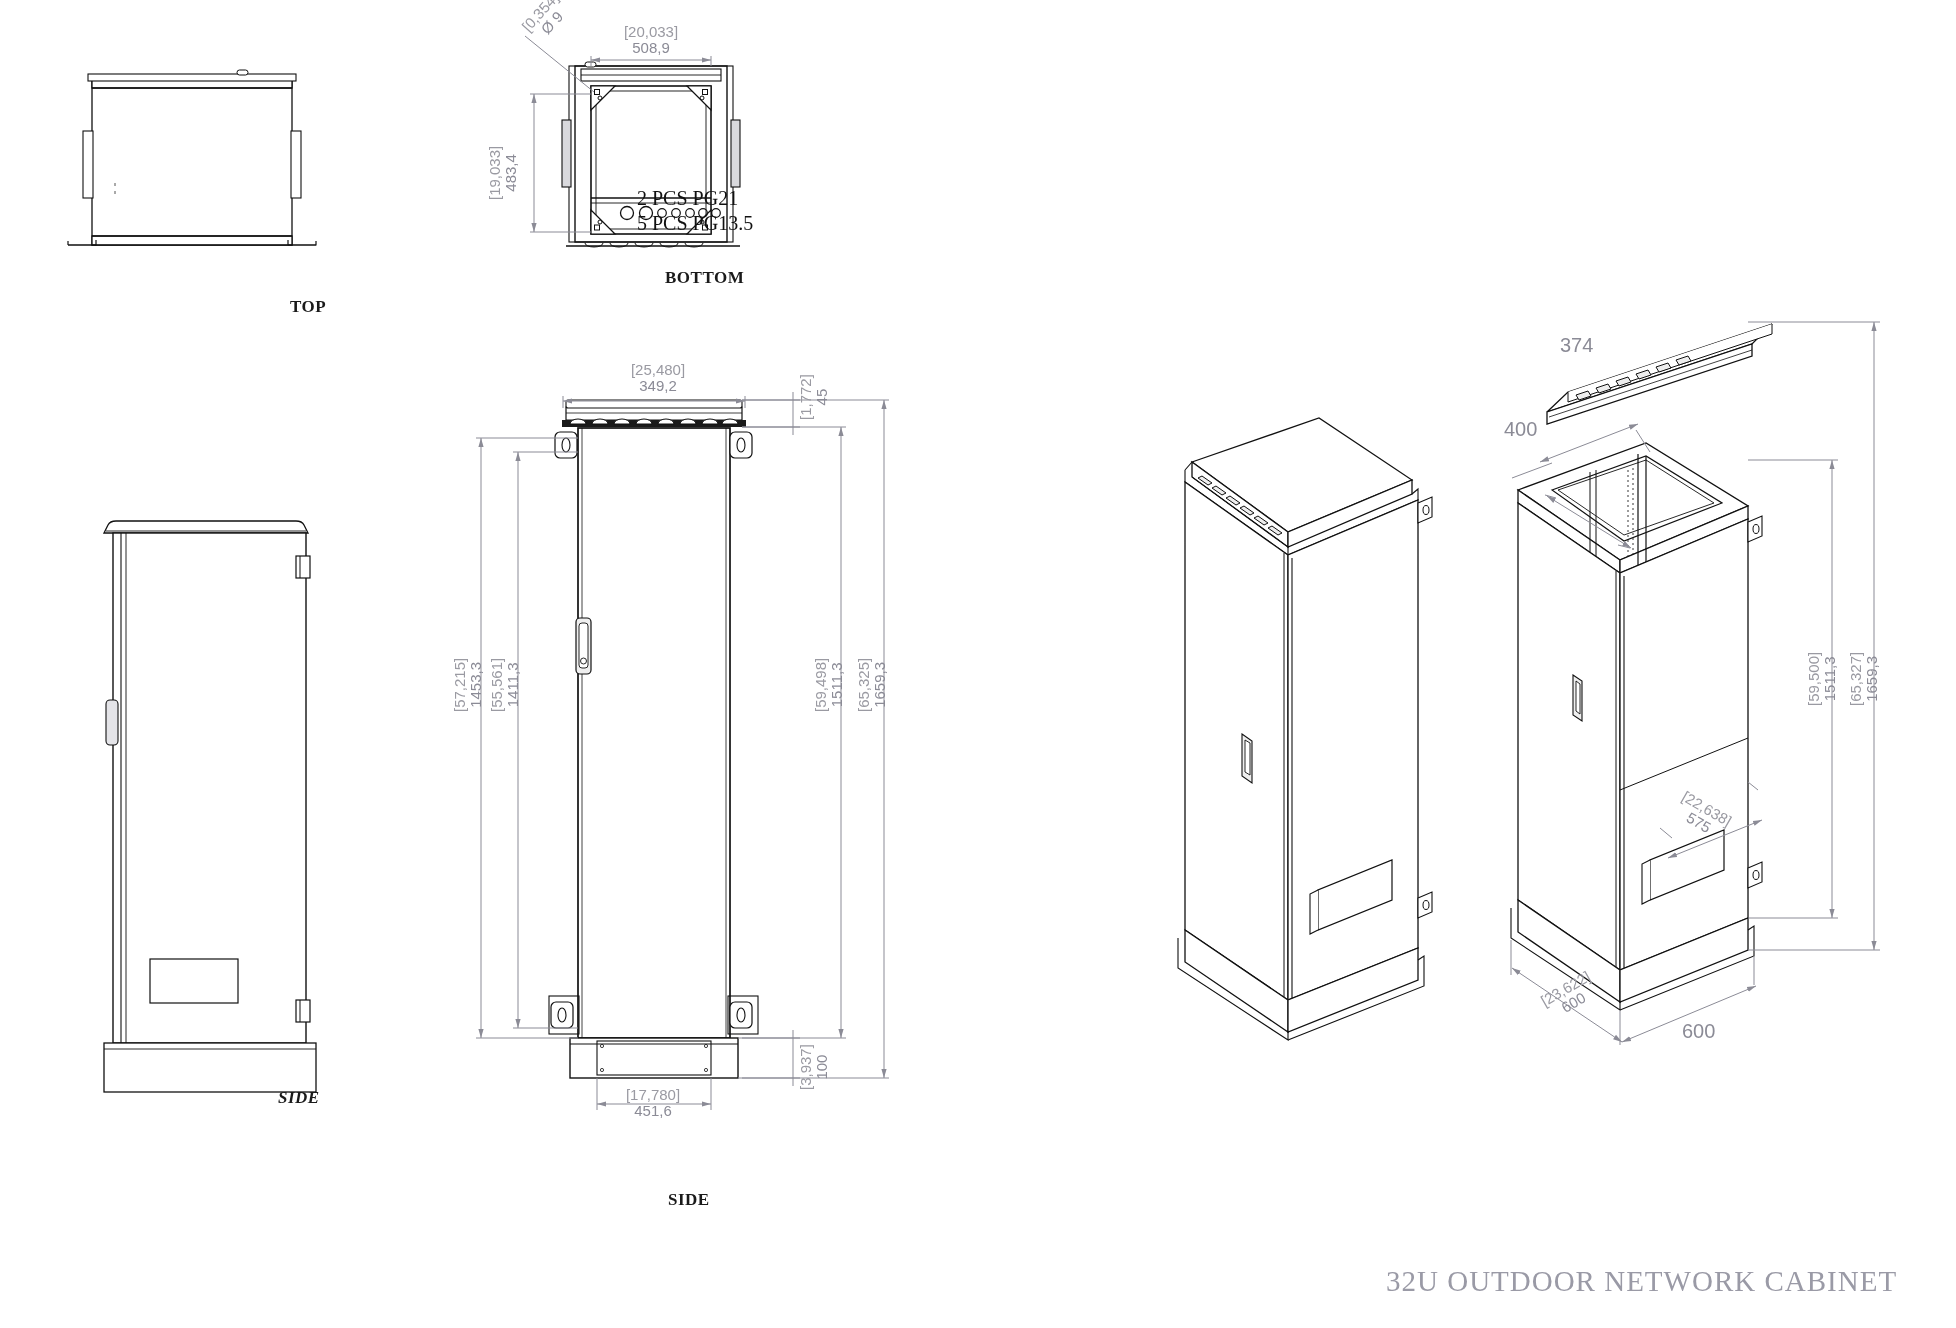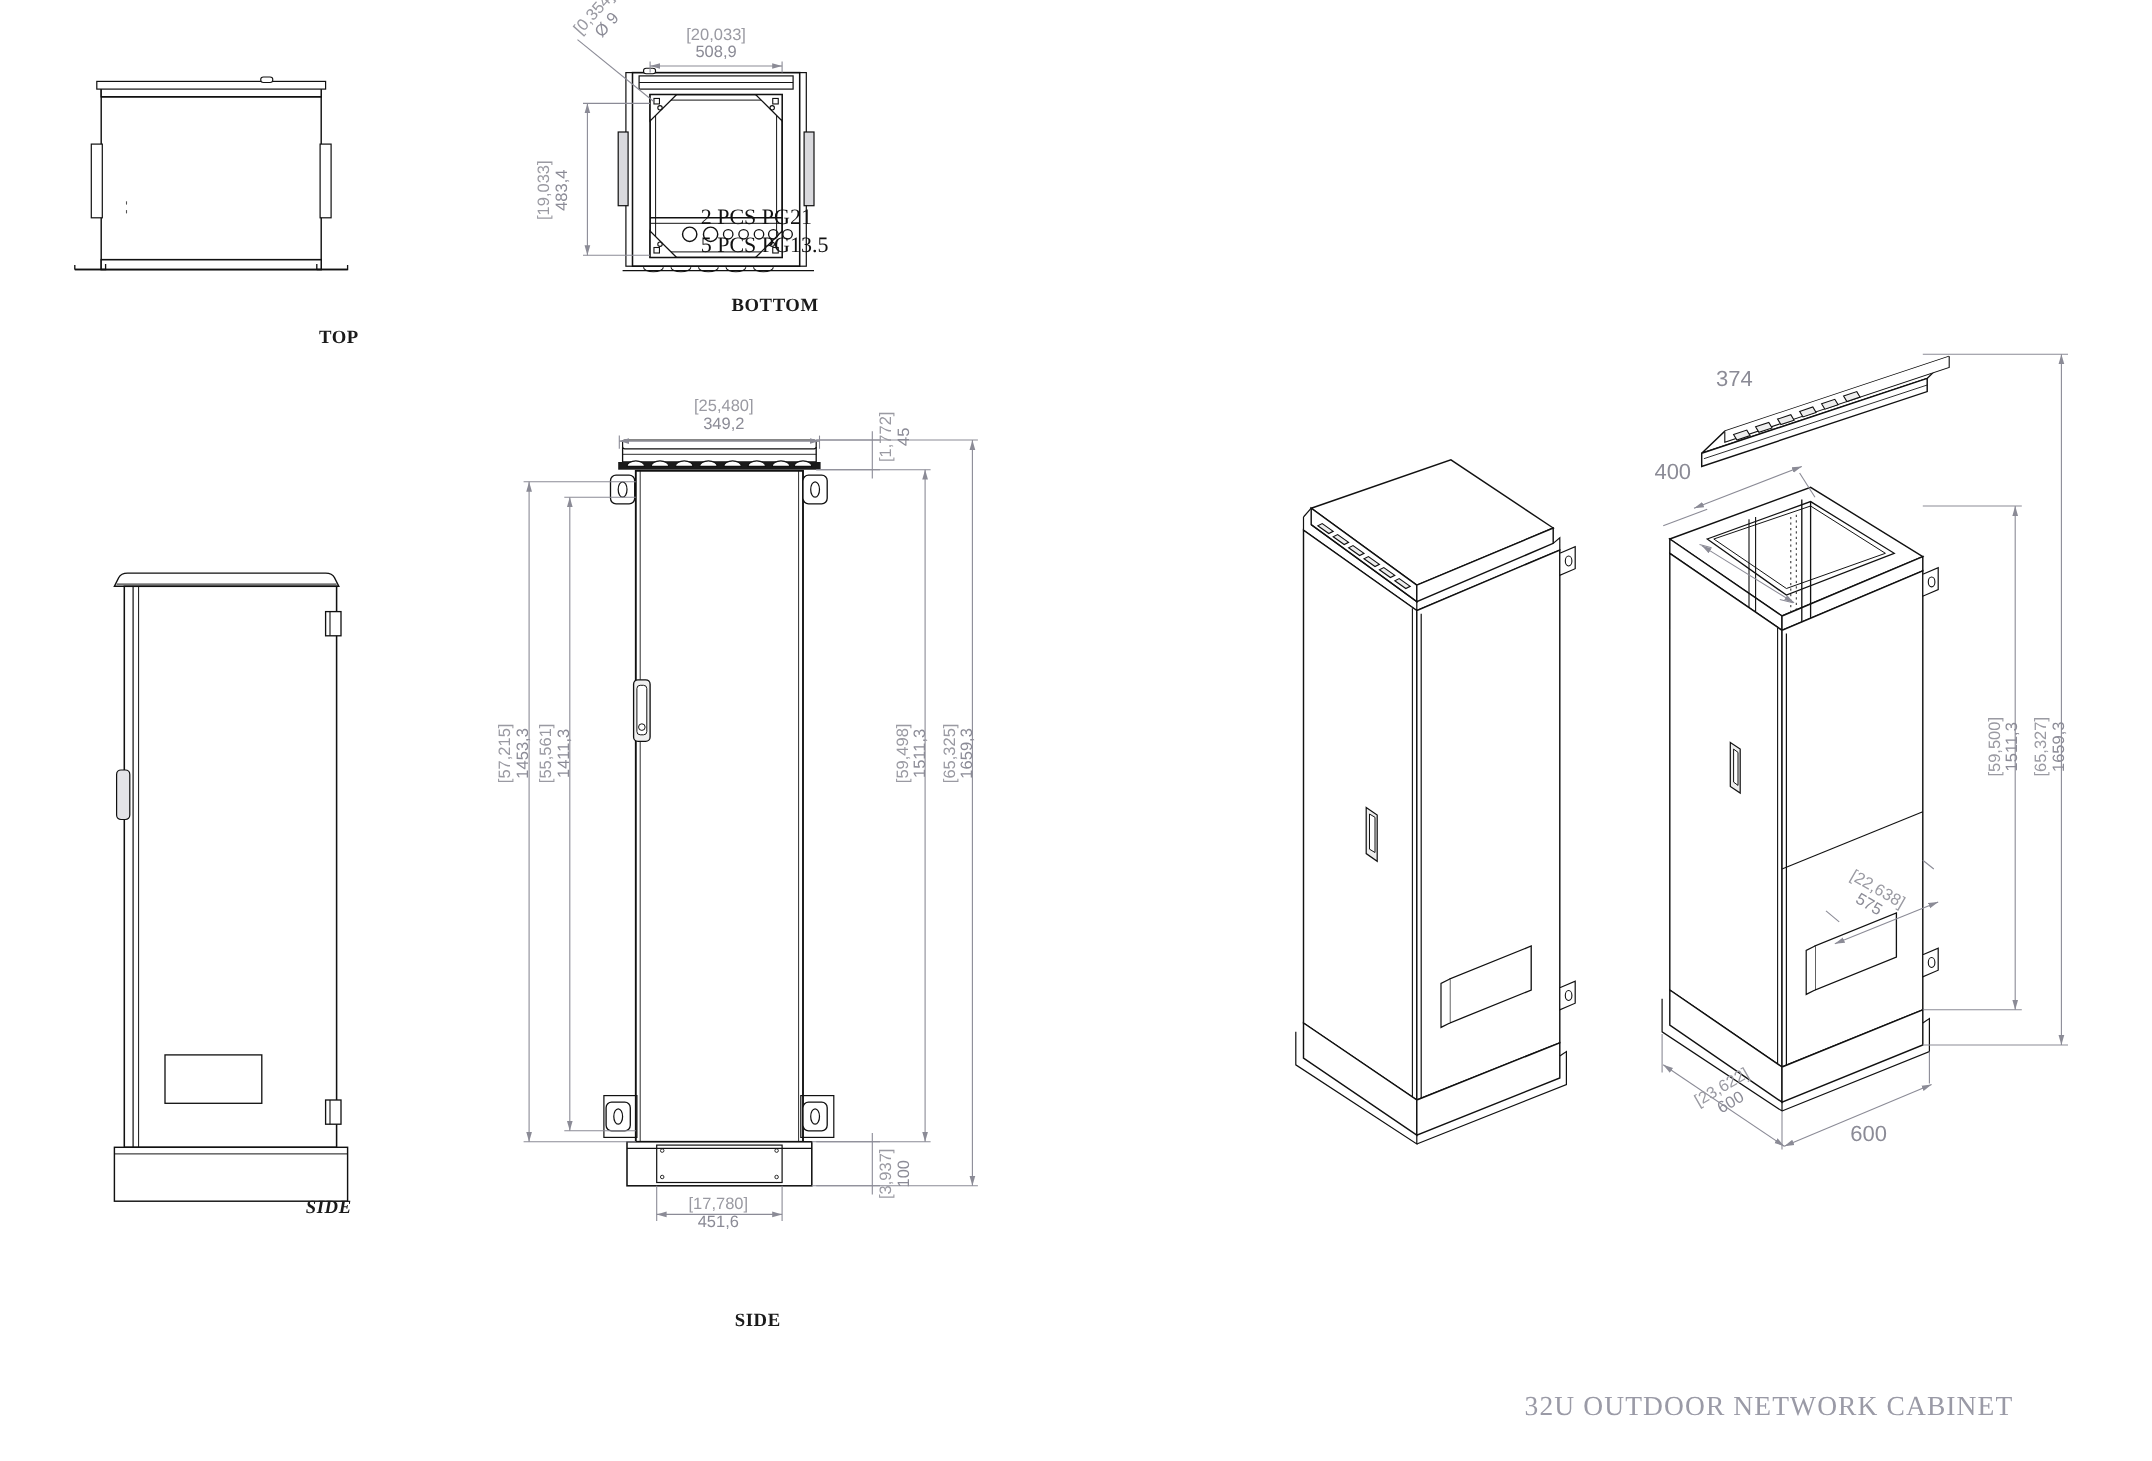--- a/index.html
+++ b/index.html
@@ -33,21 +33,21 @@
     font-family: "Liberation Serif", serif;
     font-weight: bold;
     font-size: 17px;
     letter-spacing: 0.5px;
     color: #1a1a1a;
     white-space: nowrap;
   }
   .sheet-title {
     position: absolute;
     font-family: "Liberation Serif", serif;
-    font-size: 25px;
+    font-size: 29px;
     letter-spacing: 1px;
     color: #9a9aa6;
     white-space: nowrap;
   }
   .dim {
     position: absolute;
     font-family: "Liberation Sans", sans-serif;
     font-size: 15px;
     color: #8b8b96;
     white-space: nowrap;

